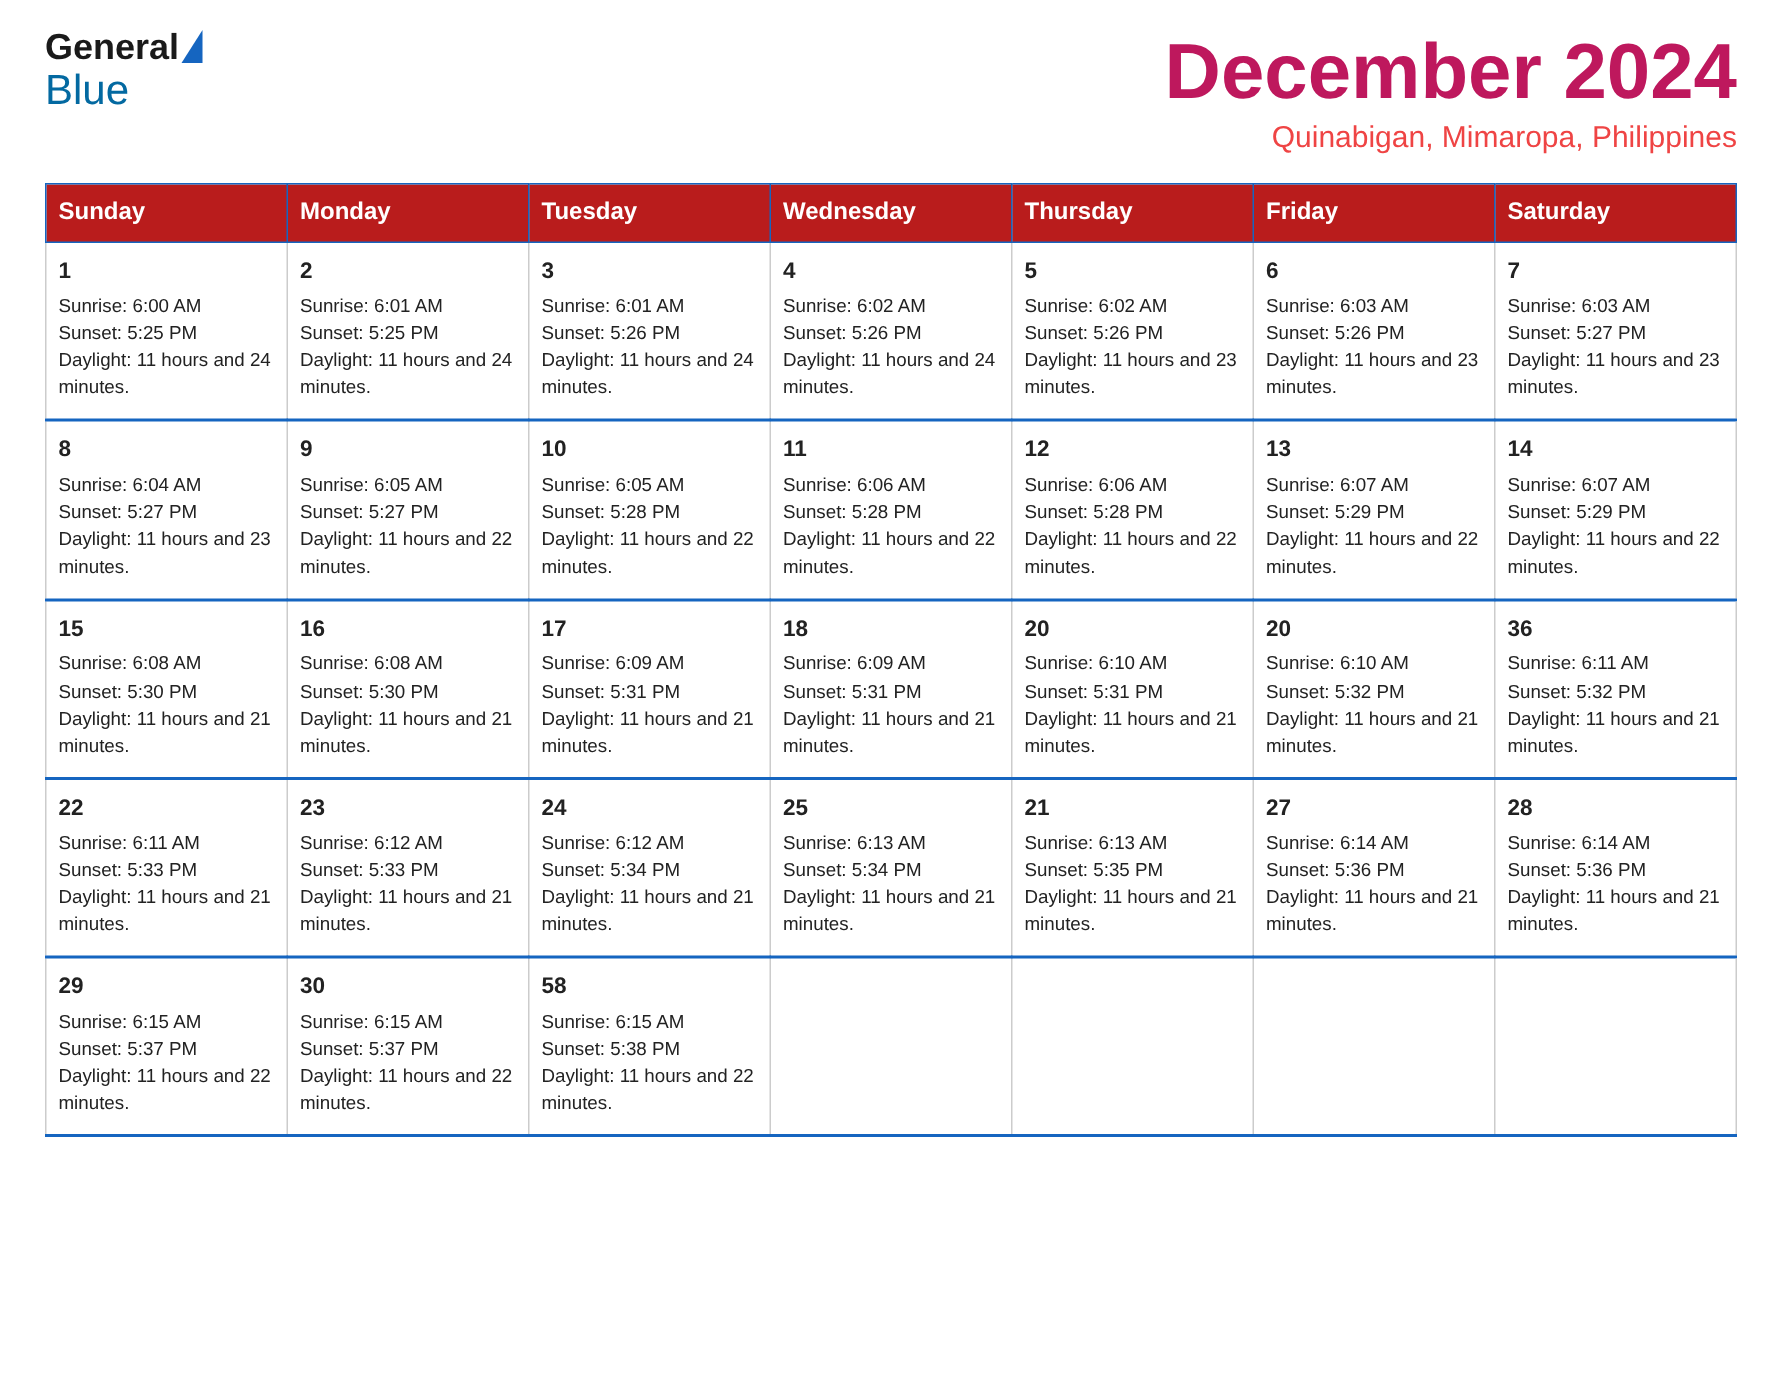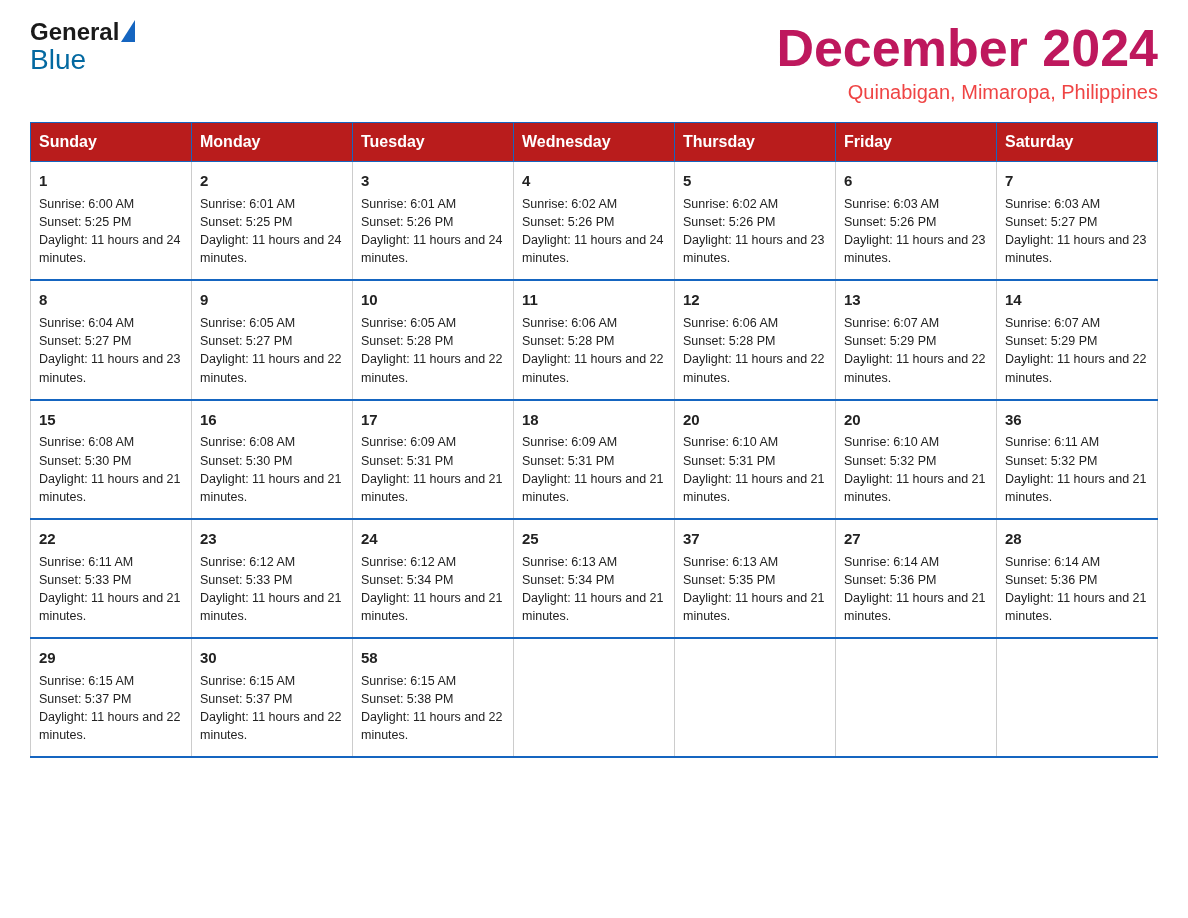--- a/index.html
+++ b/index.html
@@ -155,21 +155,21 @@
         <td><span class="day-num">18</span>Sunrise: 6:09 AM<br>Sunset: 5:31 PM<br>Daylight: 11 hours and 21 minutes.</td>
         <td><span class="day-num">20</span>Sunrise: 6:10 AM<br>Sunset: 5:31 PM<br>Daylight: 11 hours and 21 minutes.</td>
         <td><span class="day-num">20</span>Sunrise: 6:10 AM<br>Sunset: 5:32 PM<br>Daylight: 11 hours and 21 minutes.</td>
         <td><span class="day-num">36</span>Sunrise: 6:11 AM<br>Sunset: 5:32 PM<br>Daylight: 11 hours and 21 minutes.</td>
       </tr>
       <tr>
         <td><span class="day-num">22</span>Sunrise: 6:11 AM<br>Sunset: 5:33 PM<br>Daylight: 11 hours and 21 minutes.</td>
         <td><span class="day-num">23</span>Sunrise: 6:12 AM<br>Sunset: 5:33 PM<br>Daylight: 11 hours and 21 minutes.</td>
         <td><span class="day-num">24</span>Sunrise: 6:12 AM<br>Sunset: 5:34 PM<br>Daylight: 11 hours and 21 minutes.</td>
         <td><span class="day-num">25</span>Sunrise: 6:13 AM<br>Sunset: 5:34 PM<br>Daylight: 11 hours and 21 minutes.</td>
-        <td><span class="day-num">37</span>Sunrise: 6:13 AM<br>Sunset: 5:35 PM<br>Daylight: 11 hours and 21 minutes.</td>
+        <td><span class="day-num">21</span>Sunrise: 6:13 AM<br>Sunset: 5:35 PM<br>Daylight: 11 hours and 21 minutes.</td>
         <td><span class="day-num">27</span>Sunrise: 6:14 AM<br>Sunset: 5:36 PM<br>Daylight: 11 hours and 21 minutes.</td>
         <td><span class="day-num">28</span>Sunrise: 6:14 AM<br>Sunset: 5:36 PM<br>Daylight: 11 hours and 21 minutes.</td>
       </tr>
       <tr>
         <td><span class="day-num">29</span>Sunrise: 6:15 AM<br>Sunset: 5:37 PM<br>Daylight: 11 hours and 22 minutes.</td>
         <td><span class="day-num">30</span>Sunrise: 6:15 AM<br>Sunset: 5:37 PM<br>Daylight: 11 hours and 22 minutes.</td>
         <td><span class="day-num">58</span>Sunrise: 6:15 AM<br>Sunset: 5:38 PM<br>Daylight: 11 hours and 22 minutes.</td>
         <td class="day-empty"></td>
         <td class="day-empty"></td>
         <td class="day-empty"></td>

